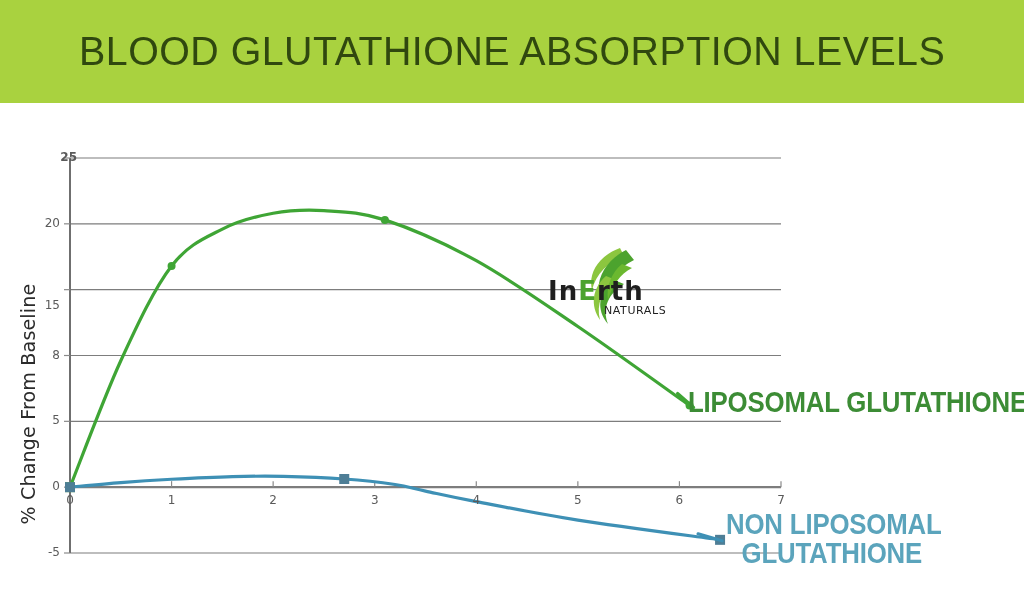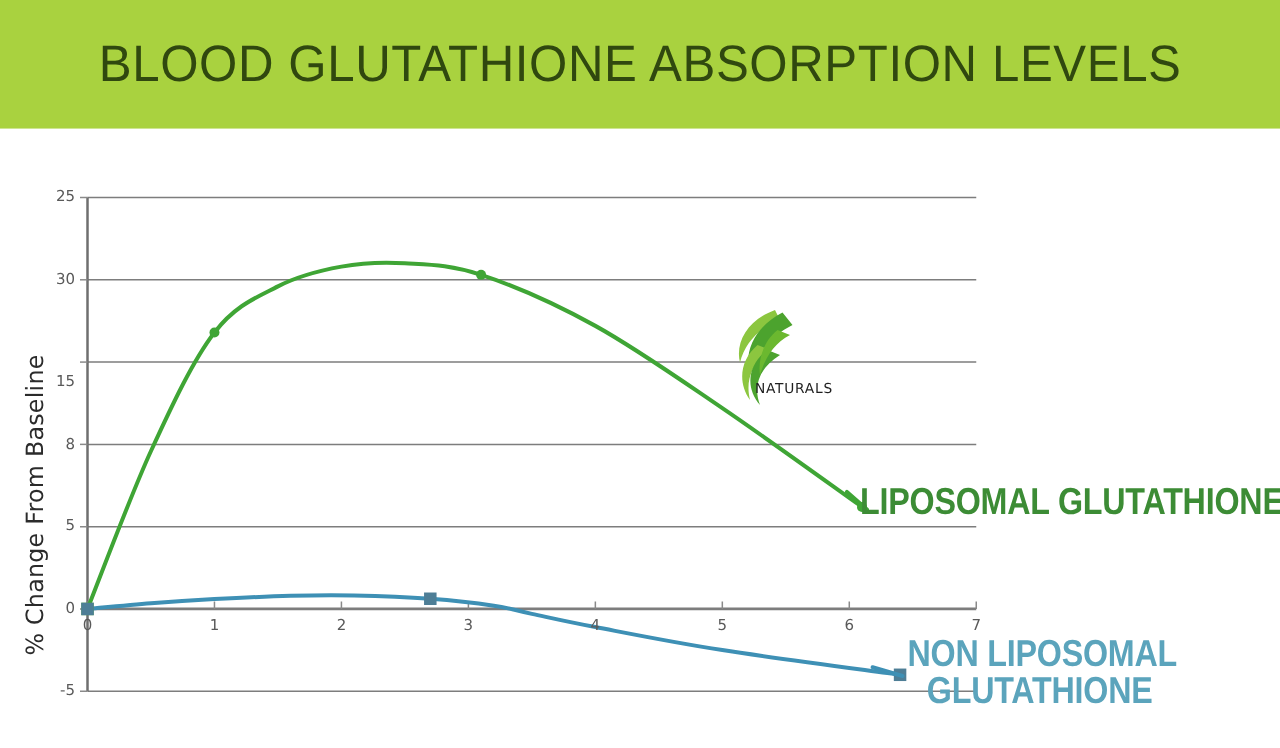--- a/index.html
+++ b/index.html
@@ -195,22 +195,22 @@
     </svg>
 
     <div class="y-axis-title">% Change From Baseline</div>
 
     <div id="ytick-layer">
         <div class="tick ytick" style="left: 34px; top: 442px;">-5</div>
         <div class="tick ytick" style="left: 34px; top: 376.167px;">0</div>
         <div class="tick ytick" style="left: 34px; top: 310.333px;">5</div>
         <div class="tick ytick" style="left: 34px; top: 244.5px;">8</div>
         <div class="tick ytick" style="left: 34px; top: 195px;">15</div>
-        <div class="tick ytick" style="left: 34px; top: 112.833px;">30</div>
-        <div class="tick ytick" style="left: 34px; top: 47px;">25</div>
+        <div class="tick ytick" style="left: 34px; top: 112.833px;">20</div>
+        <div class="tick ytick" style="left: 51px; top: 47px; font-weight: bold;">25</div>
       </div>
     <div id="xtick-layer">
         <div class="tick xtick" style="left: 60px; top: 390.167px;">0</div>
         <div class="tick xtick" style="left: 161.571px; top: 390.167px;">1</div>
         <div class="tick xtick" style="left: 263.143px; top: 390.167px;">2</div>
         <div class="tick xtick" style="left: 364.714px; top: 390.167px;">3</div>
         <div class="tick xtick" style="left: 466.286px; top: 390.167px;">4</div>
         <div class="tick xtick" style="left: 567.857px; top: 390.167px;">5</div>
         <div class="tick xtick" style="left: 669.429px; top: 390.167px;">6</div>
         <div class="tick xtick" style="left: 771px; top: 390.167px;">7</div>
@@ -221,17 +221,18 @@
     <div class="legend-blue"><span class="l1">NON LIPOSOMAL</span><span class="l2">GLUTATHIONE</span></div>
 
     <div class="logo">
       <svg class="logo-mark" width="66" height="80" viewBox="0 0 66 80">
         <path d="M44 2 C22 10, 12 28, 16 44 C20 28, 32 16, 48 10 Z" fill="#8CC63F"></path>
         <path d="M50 4 C30 14, 18 34, 24 54 C30 36, 42 22, 58 14 Z" fill="#4CA32E"></path>
         <path d="M30 30 C16 42, 14 60, 24 74 C20 58, 26 44, 40 34 Z" fill="#8CC63F"></path>
         <path d="M38 34 C22 46, 20 64, 32 78 C26 62, 32 48, 48 38 Z" fill="#4CA32E"></path>
         <path d="M46 18 C36 26, 30 40, 32 54 C36 40, 44 28, 56 22 Z" fill="#6BB82F"></path>
       </svg>
+      <div class="logo-wordmark"><span>In</span><span class="e-green">E</span><span>rth</span></div>
       <div class="logo-sub">NATURALS</div>
     </div>
 
   </div>
 </div>
 
 </body></html>

